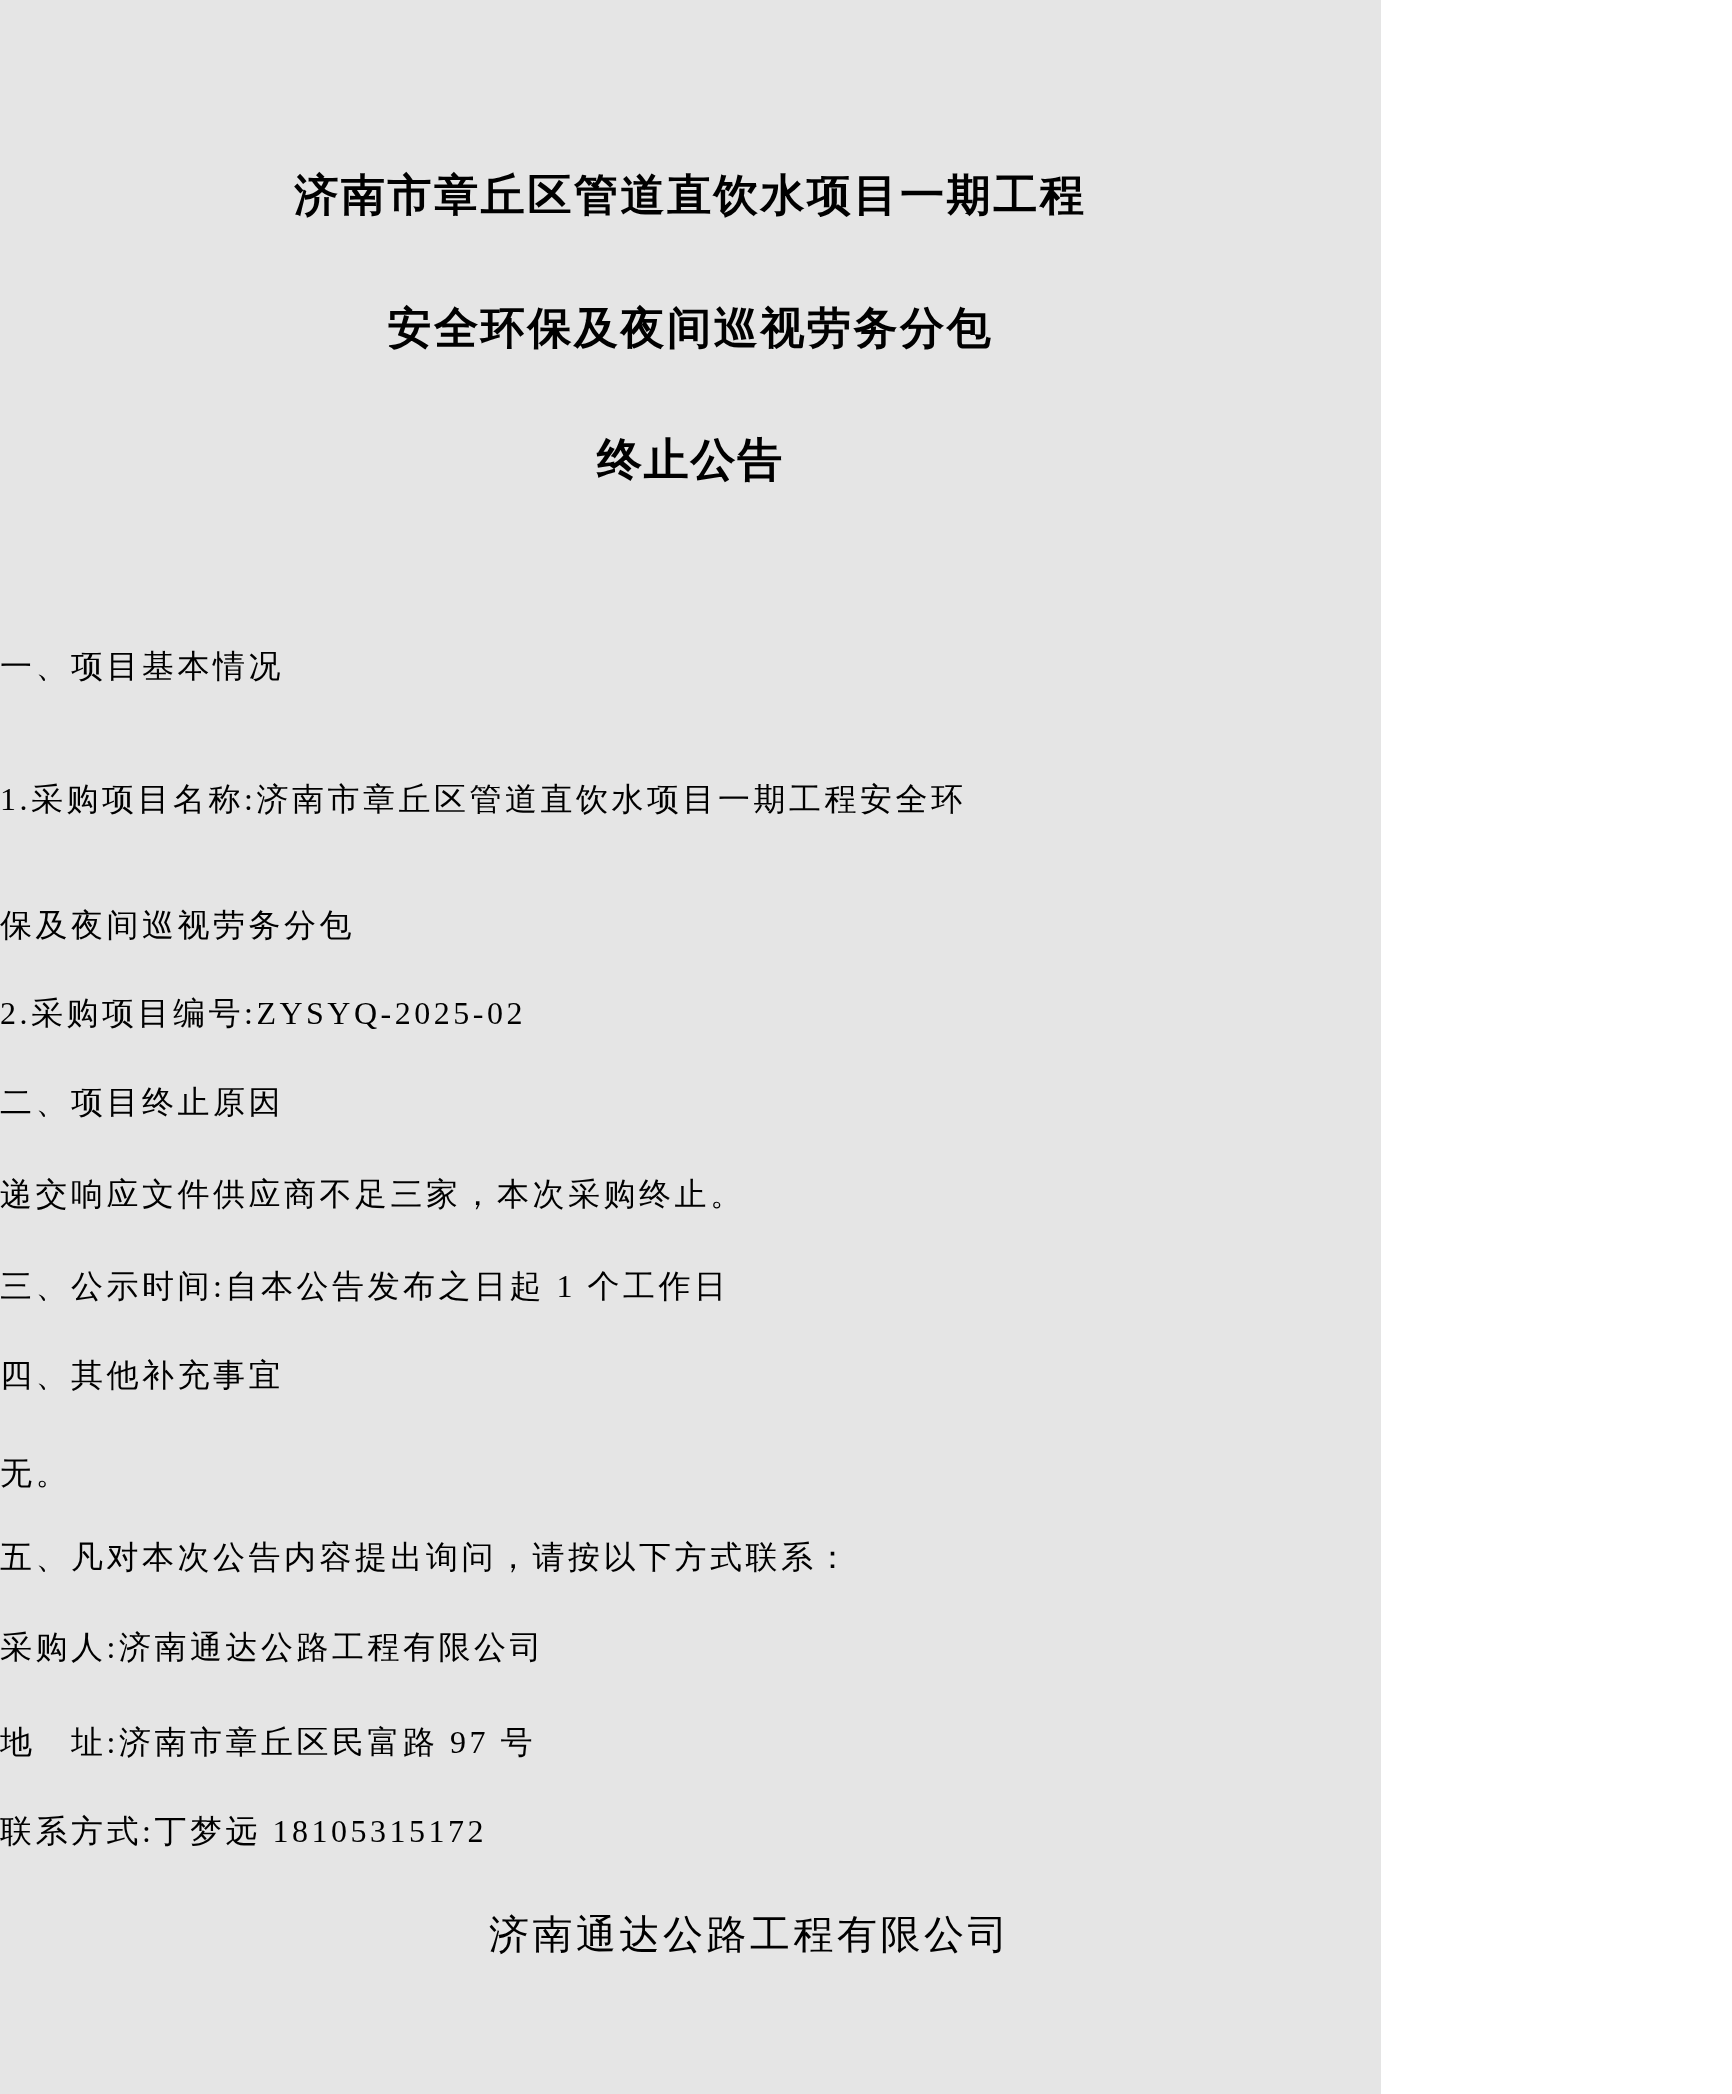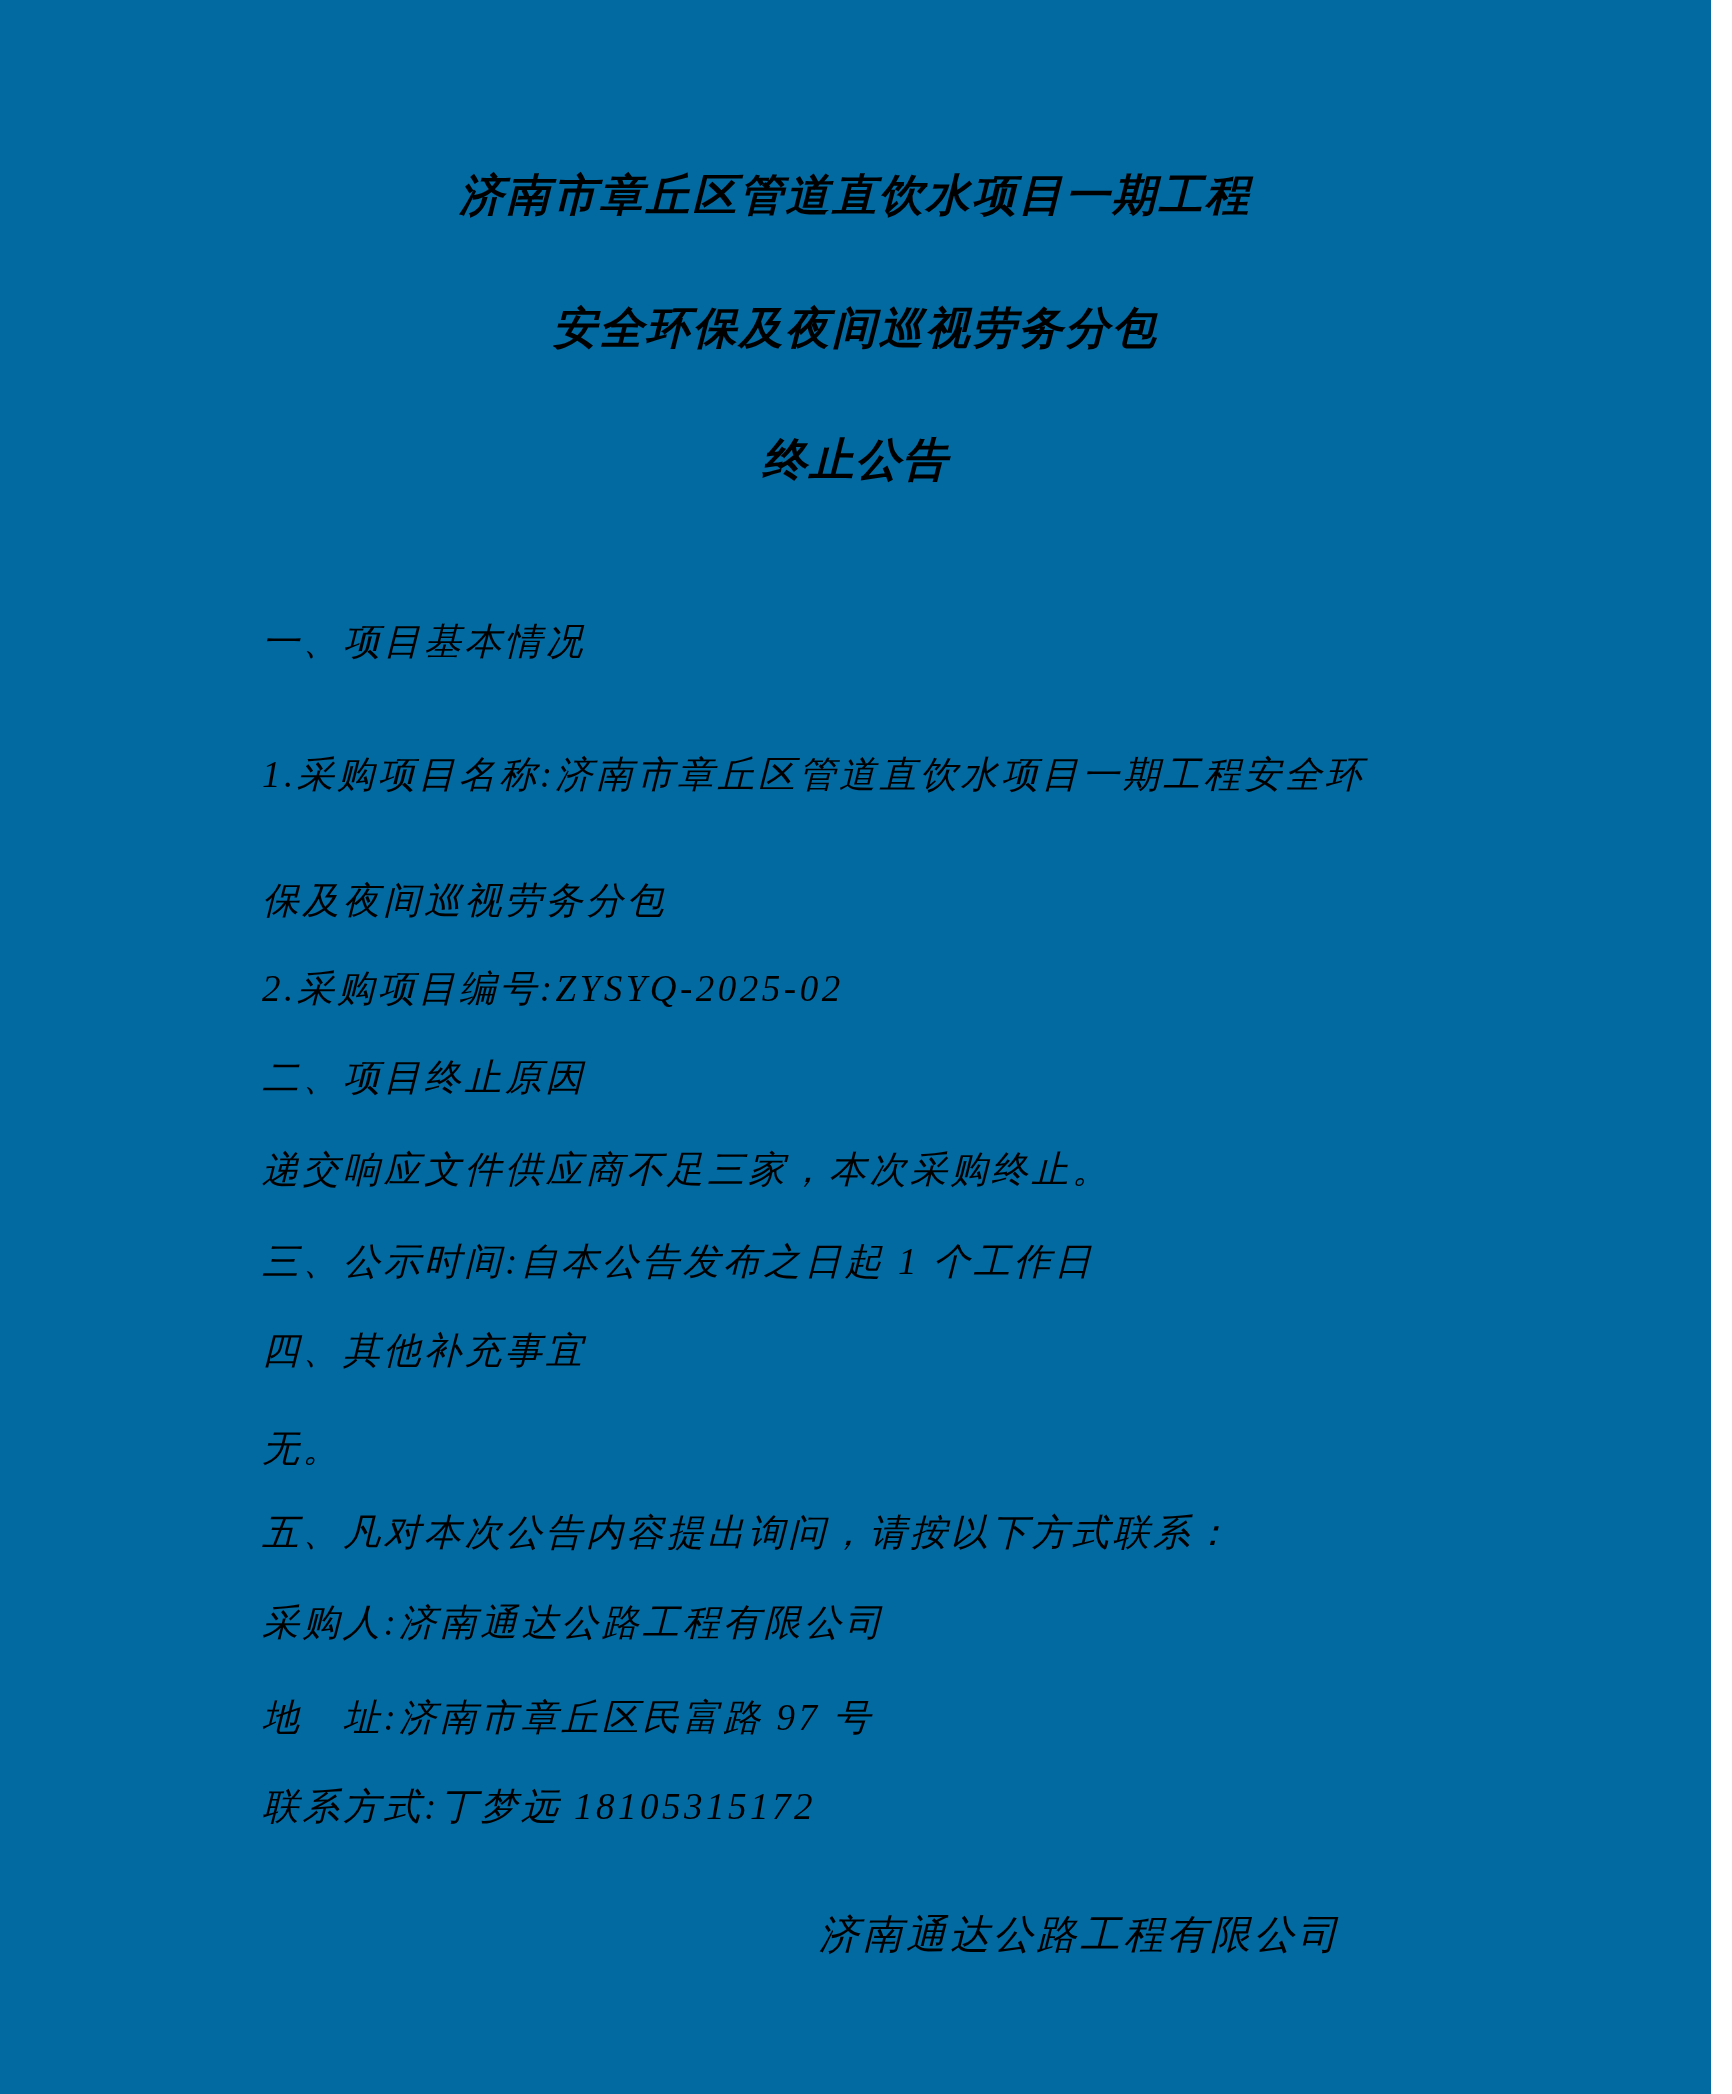--- a/index.html
+++ b/index.html
@@ -2,27 +2,26 @@
 <html style="font-size:14px"><head>
 <meta charset="utf-8">
 <style>
   html, body {
     margin: 0;
     padding: 0;
     background: #ffffff;
   }
   .page {
     position: relative;
-    width: 1711px;
+    width: 1381px;
     height: 2094px;
-    background: #0369a1;
+    background: #e5e5e5;
     color: #000000;
     font-family: "Liberation Serif", "DejaVu Serif", serif;
     overflow: hidden;
-    font-style: italic;
   }
   .line {
     position: absolute;
     left: 0;
     width: 100%;
     white-space: pre-wrap;
     color: #000000;
   }
   .title-line {
     text-align: center;
@@ -34,27 +33,27 @@
   }
   .title-line-sans {
     text-align: center;
     font-weight: bold;
     font-size: 45px;
     letter-spacing: 1.7px;
     line-height: 54px;
     font-family: "Liberation Sans", "DejaVu Sans", sans-serif;
   }
   .body-line {
-    padding-left: 262px;
     padding-right: 245px;
     box-sizing: border-box;
-    font-size: 37px;
+    font-size: 32px;
     letter-spacing: 3.5px;
     line-height: 52px;
     text-align: left;
+    margin-top: 24px;
   }
   .signature-line {
     padding-right: 370px;
     box-sizing: border-box;
     font-size: 40px;
     letter-spacing: 3.5px;
     line-height: 52px;
     text-align: right;
   }
   

